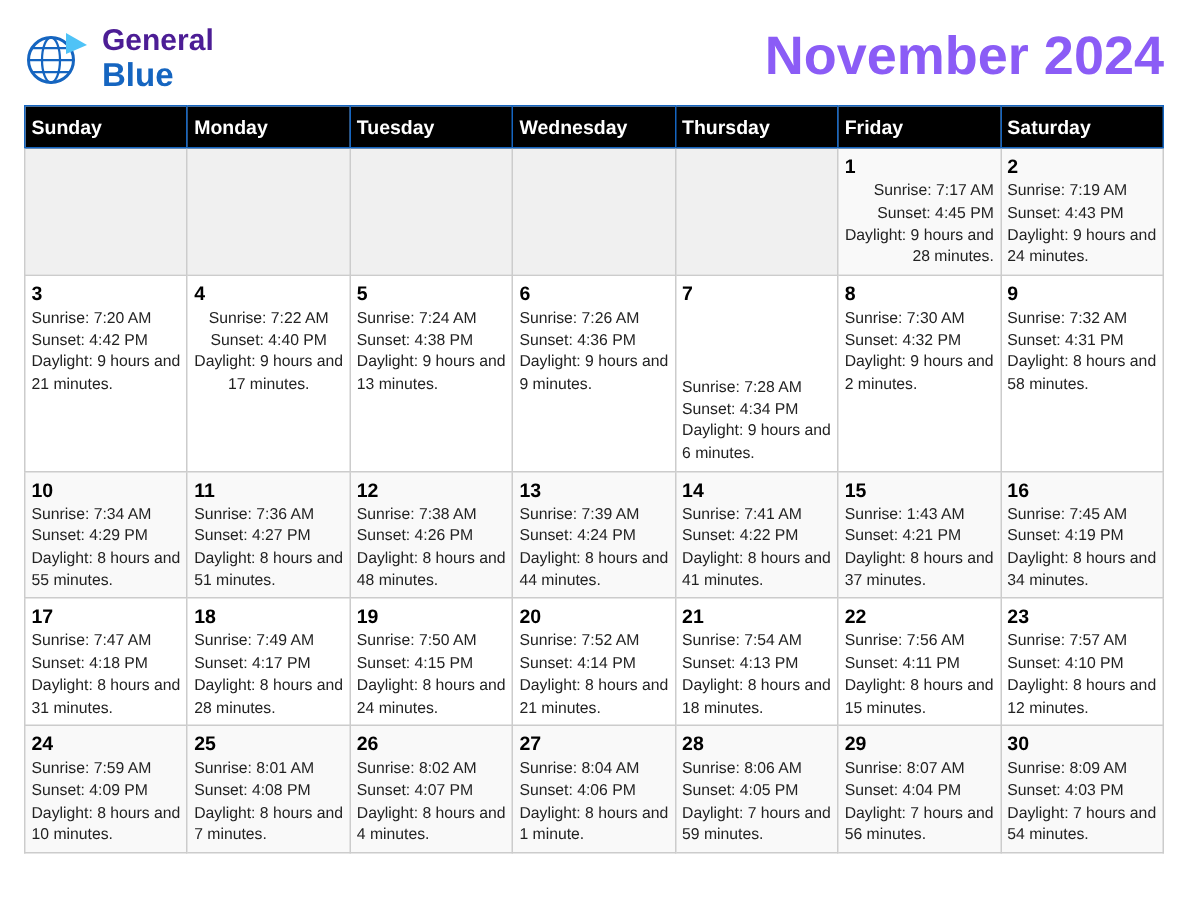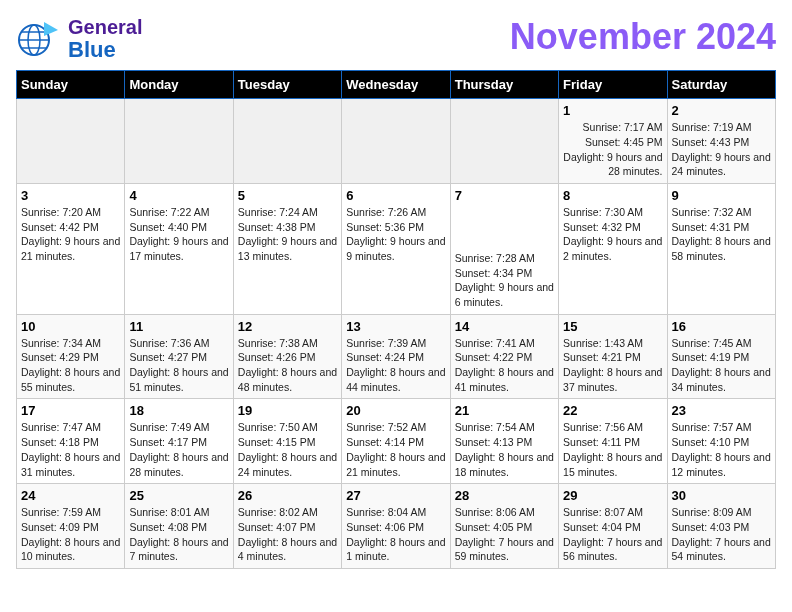--- a/index.html
+++ b/index.html
@@ -134,34 +134,34 @@
       </tr>
       <tr>
         <td>
           <span class="day-number">3</span>
           <div class="day-info" style="white-space: pre-line;">Sunrise: 7:20 AM
 Sunset: 4:42 PM
 Daylight: 9 hours and 21 minutes.</div>
         </td>
         <td>
           <span class="day-number">4</span>
-          <div class="day-info" style="white-space: pre-line;">Sunrise: 7:22 AM
+          <div class="day-info" style="white-space: pre-line; text-align: center;">Sunrise: 7:22 AM
 Sunset: 4:40 PM
 Daylight: 9 hours and 17 minutes.</div>
         </td>
         <td>
           <span class="day-number">5</span>
           <div class="day-info" style="white-space: pre-line;">Sunrise: 7:24 AM
 Sunset: 4:38 PM
 Daylight: 9 hours and 13 minutes.</div>
         </td>
         <td>
           <span class="day-number">6</span>
           <div class="day-info" style="white-space: pre-line;">Sunrise: 7:26 AM
-Sunset: 5:36 PM
+Sunset: 4:36 PM
 Daylight: 9 hours and 9 minutes.</div>
         </td>
         <td>
           <span class="day-number">7</span>
           <div class="day-info" style="white-space: pre-line; margin-top: 48px;">Sunrise: 7:28 AM
 Sunset: 4:34 PM
 Daylight: 9 hours and 6 minutes.</div>
         </td>
         <td>
           <span class="day-number">8</span>

